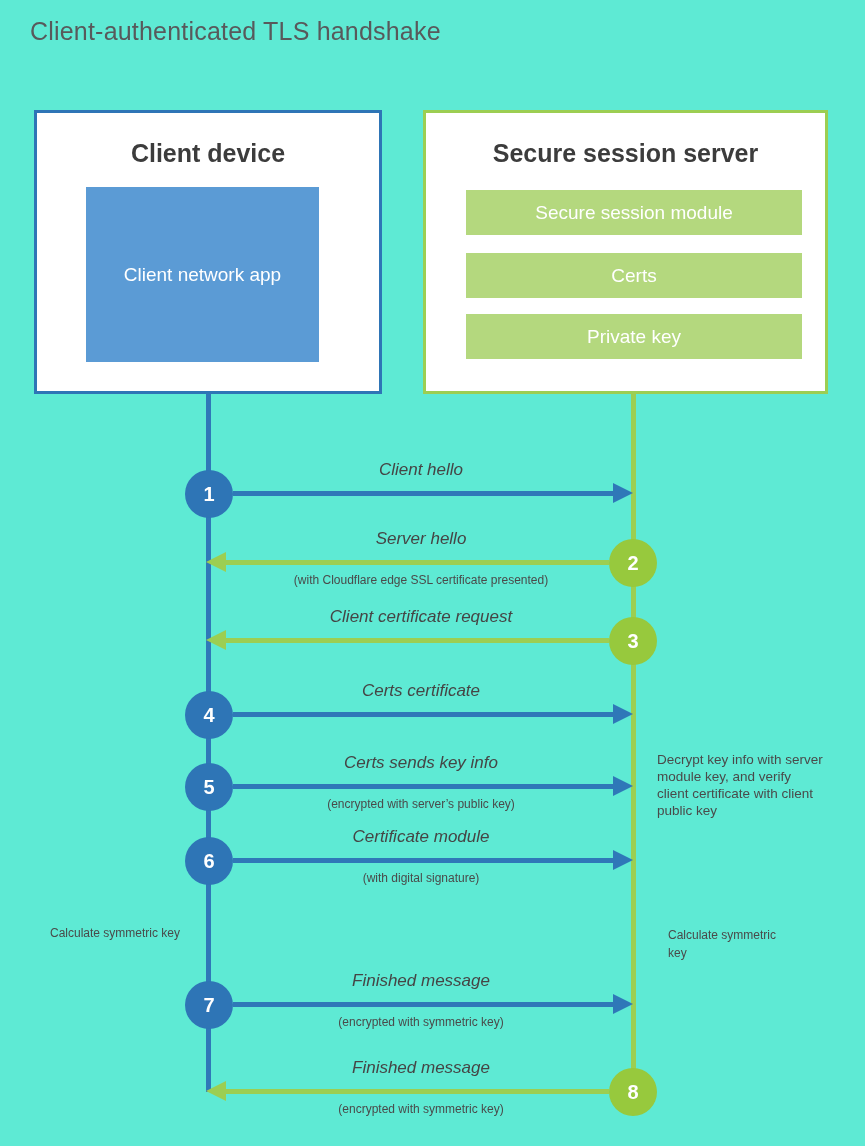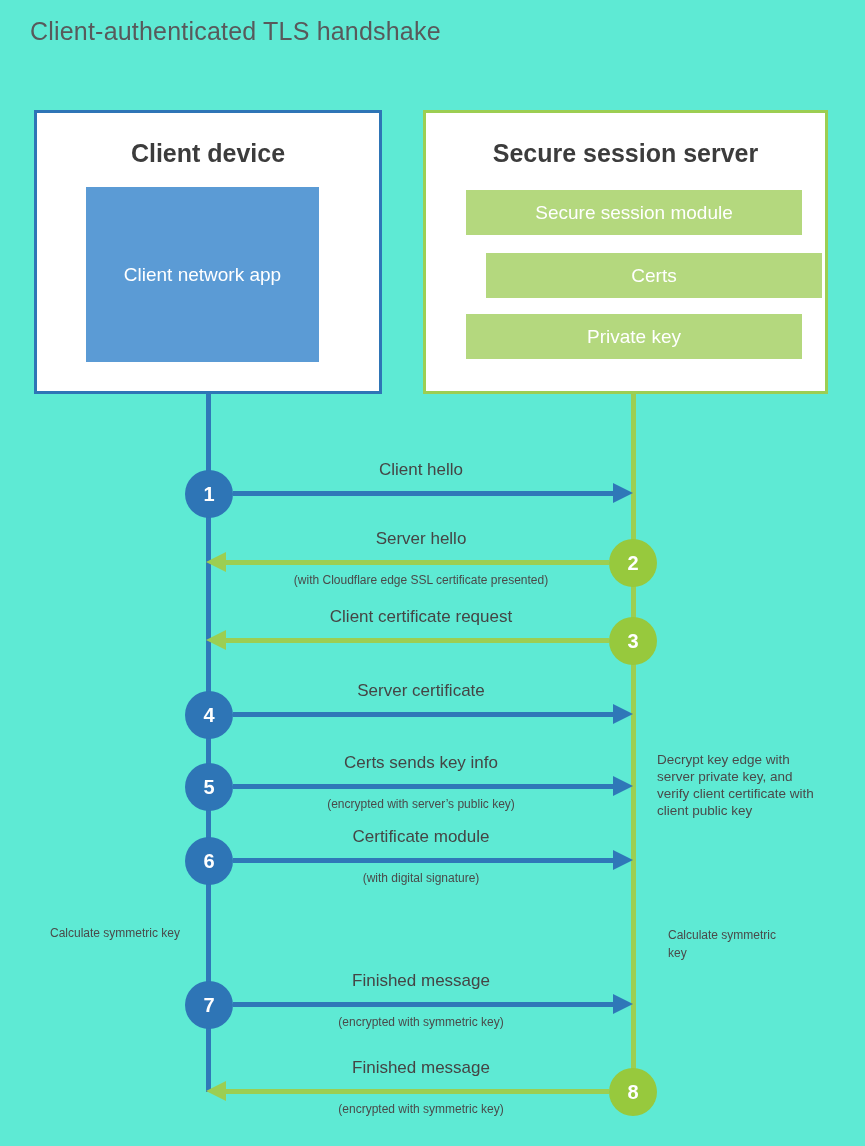--- a/index.html
+++ b/index.html
@@ -25,21 +25,21 @@
   }
   #client-app-rect .app-label {
     width:180px; text-align:center; color:#ffffff; font-size:19px; line-height:26px;
   }
   .server-bar {
     position:absolute; left:40px; width:336px; height:45px; background:#b4d87e;
     display:flex; align-items:center; justify-content:center;
     color:#ffffff; font-size:19px;
   }
   #server-bar-0 { top:77px; }
-  #server-bar-1 { top:140px;margin-left:20px; }
+  #server-bar-1 { top:140px; }
   #server-bar-2 { top:201px; }
   
   .lifeline { position:absolute; top:394px; width:5px; height:698px; z-index:1; }
   #client-line { left:206px; background:#2f78b8; }
   #server-line { left:631px; background:#9cce52; }
   
   .step { position:absolute; left:0; width:865px; height:0; z-index:2; }
   .step-circle {
     position:absolute; width:48px; height:48px; top:-24px; border-radius:50%;
     color:#fff; font-weight:bold; font-size:20px;
@@ -51,21 +51,21 @@
   .dir-right .arrow-line { left:233px; width:380px; background:#2f78b8; }
   .dir-left  .arrow-line { left:226px; width:383px; background:#9cce52; }
   .arrow-head {
     position:absolute; width:0; height:0; top:-11px;
     border-top:10px solid transparent; border-bottom:10px solid transparent;
   }
   .dir-right .arrow-head { left:613px; border-left:20px solid #2f78b8; }
   .dir-left  .arrow-head { left:206px; border-right:20px solid #9cce52; }
   .step-label {
     position:absolute; left:209px; width:424px; top:-34px; text-align:center;
-    font-size:17px; color:#454545;
+    font-size:17px; color:#454545;font-style:italic;
   }
   .step-sub {
     position:absolute; left:109px; width:624px; top:10px; text-align:center;
     font-size:12px; color:#4a4a4a;
   }
   
   .calc-note { position:absolute; font-size:12px; color:#4a4a4a; line-height:18px; z-index:2; }
   #calc-left  { left:30px;  top:924px; width:150px; text-align:right; }
   #calc-right { left:668px; top:926px; width:120px; text-align:left; }
   #server-note {
@@ -92,21 +92,21 @@
     <div id="server-bar-0" class="server-bar">Secure session module</div>
     <div id="server-bar-1" class="server-bar">Certs</div>
     <div id="server-bar-2" class="server-bar">Private key</div>
   </div>
 
   <div id="client-line" class="lifeline"></div>
   <div id="server-line" class="lifeline"></div>
 
   <div id="calc-left" class="calc-note">Calculate symmetric key</div>
   <div id="calc-right" class="calc-note">Calculate symmetric key</div>
-  <div id="server-note">Decrypt key edge with server private key, and verify client certificate with client public key</div>
+  <div id="server-note">Decrypt key info with server module key, and verify client certificate with client public key</div>
 
 <div class="step dir-right" style="top: 494px;">
     <div class="step-circle">1</div>
     <div class="arrow-line"></div>
     <div class="arrow-head"></div>
     <div class="step-label">Client hello</div>
 
   </div>
     <div class="step dir-left" style="top: 563px;">
     <div class="step-circle">2</div>
@@ -119,21 +119,21 @@
     <div class="step-circle">3</div>
     <div class="arrow-line"></div>
     <div class="arrow-head"></div>
     <div class="step-label">Client certificate request</div>
 
   </div>
     <div class="step dir-right" style="top: 715px;">
     <div class="step-circle">4</div>
     <div class="arrow-line"></div>
     <div class="arrow-head"></div>
-    <div class="step-label">Server certificate</div>
+    <div class="step-label">Certs certificate</div>
 
   </div>
     <div class="step dir-right" style="top: 787px;">
     <div class="step-circle">5</div>
     <div class="arrow-line"></div>
     <div class="arrow-head"></div>
     <div class="step-label">Certs sends key info</div>
     <div class="step-sub">(encrypted with server’s public key)</div>
   </div>
     <div class="step dir-right" style="top: 861px;">

